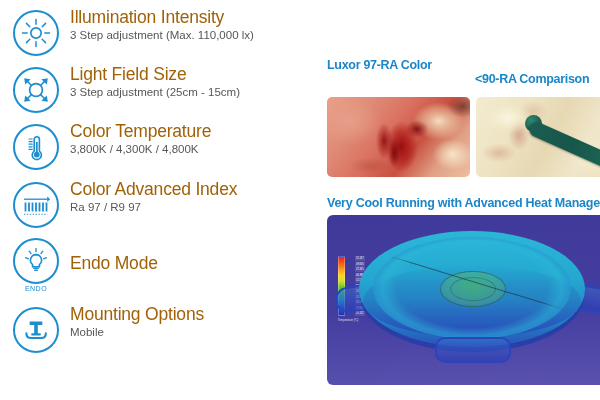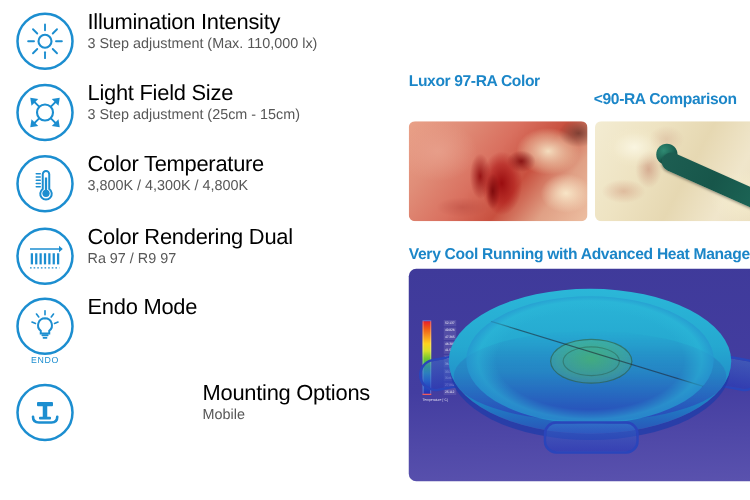--- a/index.html
+++ b/index.html
@@ -62,39 +62,39 @@
     color: #1c8ed0;
     margin-top: 1px;
     font-family: "Liberation Sans", sans-serif;
   }
   .spec-text {
     padding-left: 6px;
     padding-top: 0px;
   }
   .spec-title {
     font-size: 17.5px;
-    color: #000000;
+    color: #a16207;
     line-height: 1.12;
     letter-spacing: -0.2px;
     white-space: nowrap;
   }
   .spec-sub {
     font-size: 11.5px;
     color: #575757;
     line-height: 1.28;
     white-space: nowrap;
   }
 
   
   .r1 { margin-top: 2px; }
   .r2 { margin-top: 9px; }
   .r3 { margin-top: 9px; }
   .r4 { margin-top: 10px; }
-  .r5 { margin-top: 8px; }
-  .r6 { margin-top: 13px; justify-content: space-between; }
+  .r5 { margin-top: 8px; align-items: center; }
+  .r6 { margin-top: 13px; }
 
   
   .right-col {
     position: absolute;
     left: 283px;
     top: 0;
     width: 304px;
     height: 400px;
     margin-left: 36px;
   }
@@ -440,21 +440,21 @@
             </g>
             <line x1="4" y1="9.2" x2="27.5" y2="9.2" stroke="#1c8ed0" stroke-width="1.3"></line>
             <polygon points="27.2,6.6 30.2,9.2 27.2,11.8" fill="#1c8ed0"></polygon>
             <g stroke="#1c8ed0" stroke-width="1.1" stroke-dasharray="1.3 1.6">
               <line x1="4" y1="24.3" x2="27.5" y2="24.3"></line>
             </g>
           </svg>
         </div>
       </div>
       <div class="spec-text">
-        <div class="spec-title">Color Rendering Dual</div>
+        <div class="spec-title">Color Advanced Index</div>
         <div class="spec-sub">Ra 97 / R9 97</div>
       </div>
     </div>
 
     <div class="spec-row r5">
       <div class="spec-icon-wrap">
         <div class="icon-circle">
           <svg width="30" height="30" viewBox="0 0 30 30">
             <path d="M15 8.6 a5.6 5.6 0 0 0 -3.4 10 v2.1 h6.8 v-2.1 A5.6 5.6 0 0 0 15 8.6 Z" fill="none" stroke="#1c8ed0" stroke-width="1.6"></path>
             <rect x="12.2" y="21.4" width="5.6" height="1.5" rx="0.5" fill="#1c8ed0"></rect>

